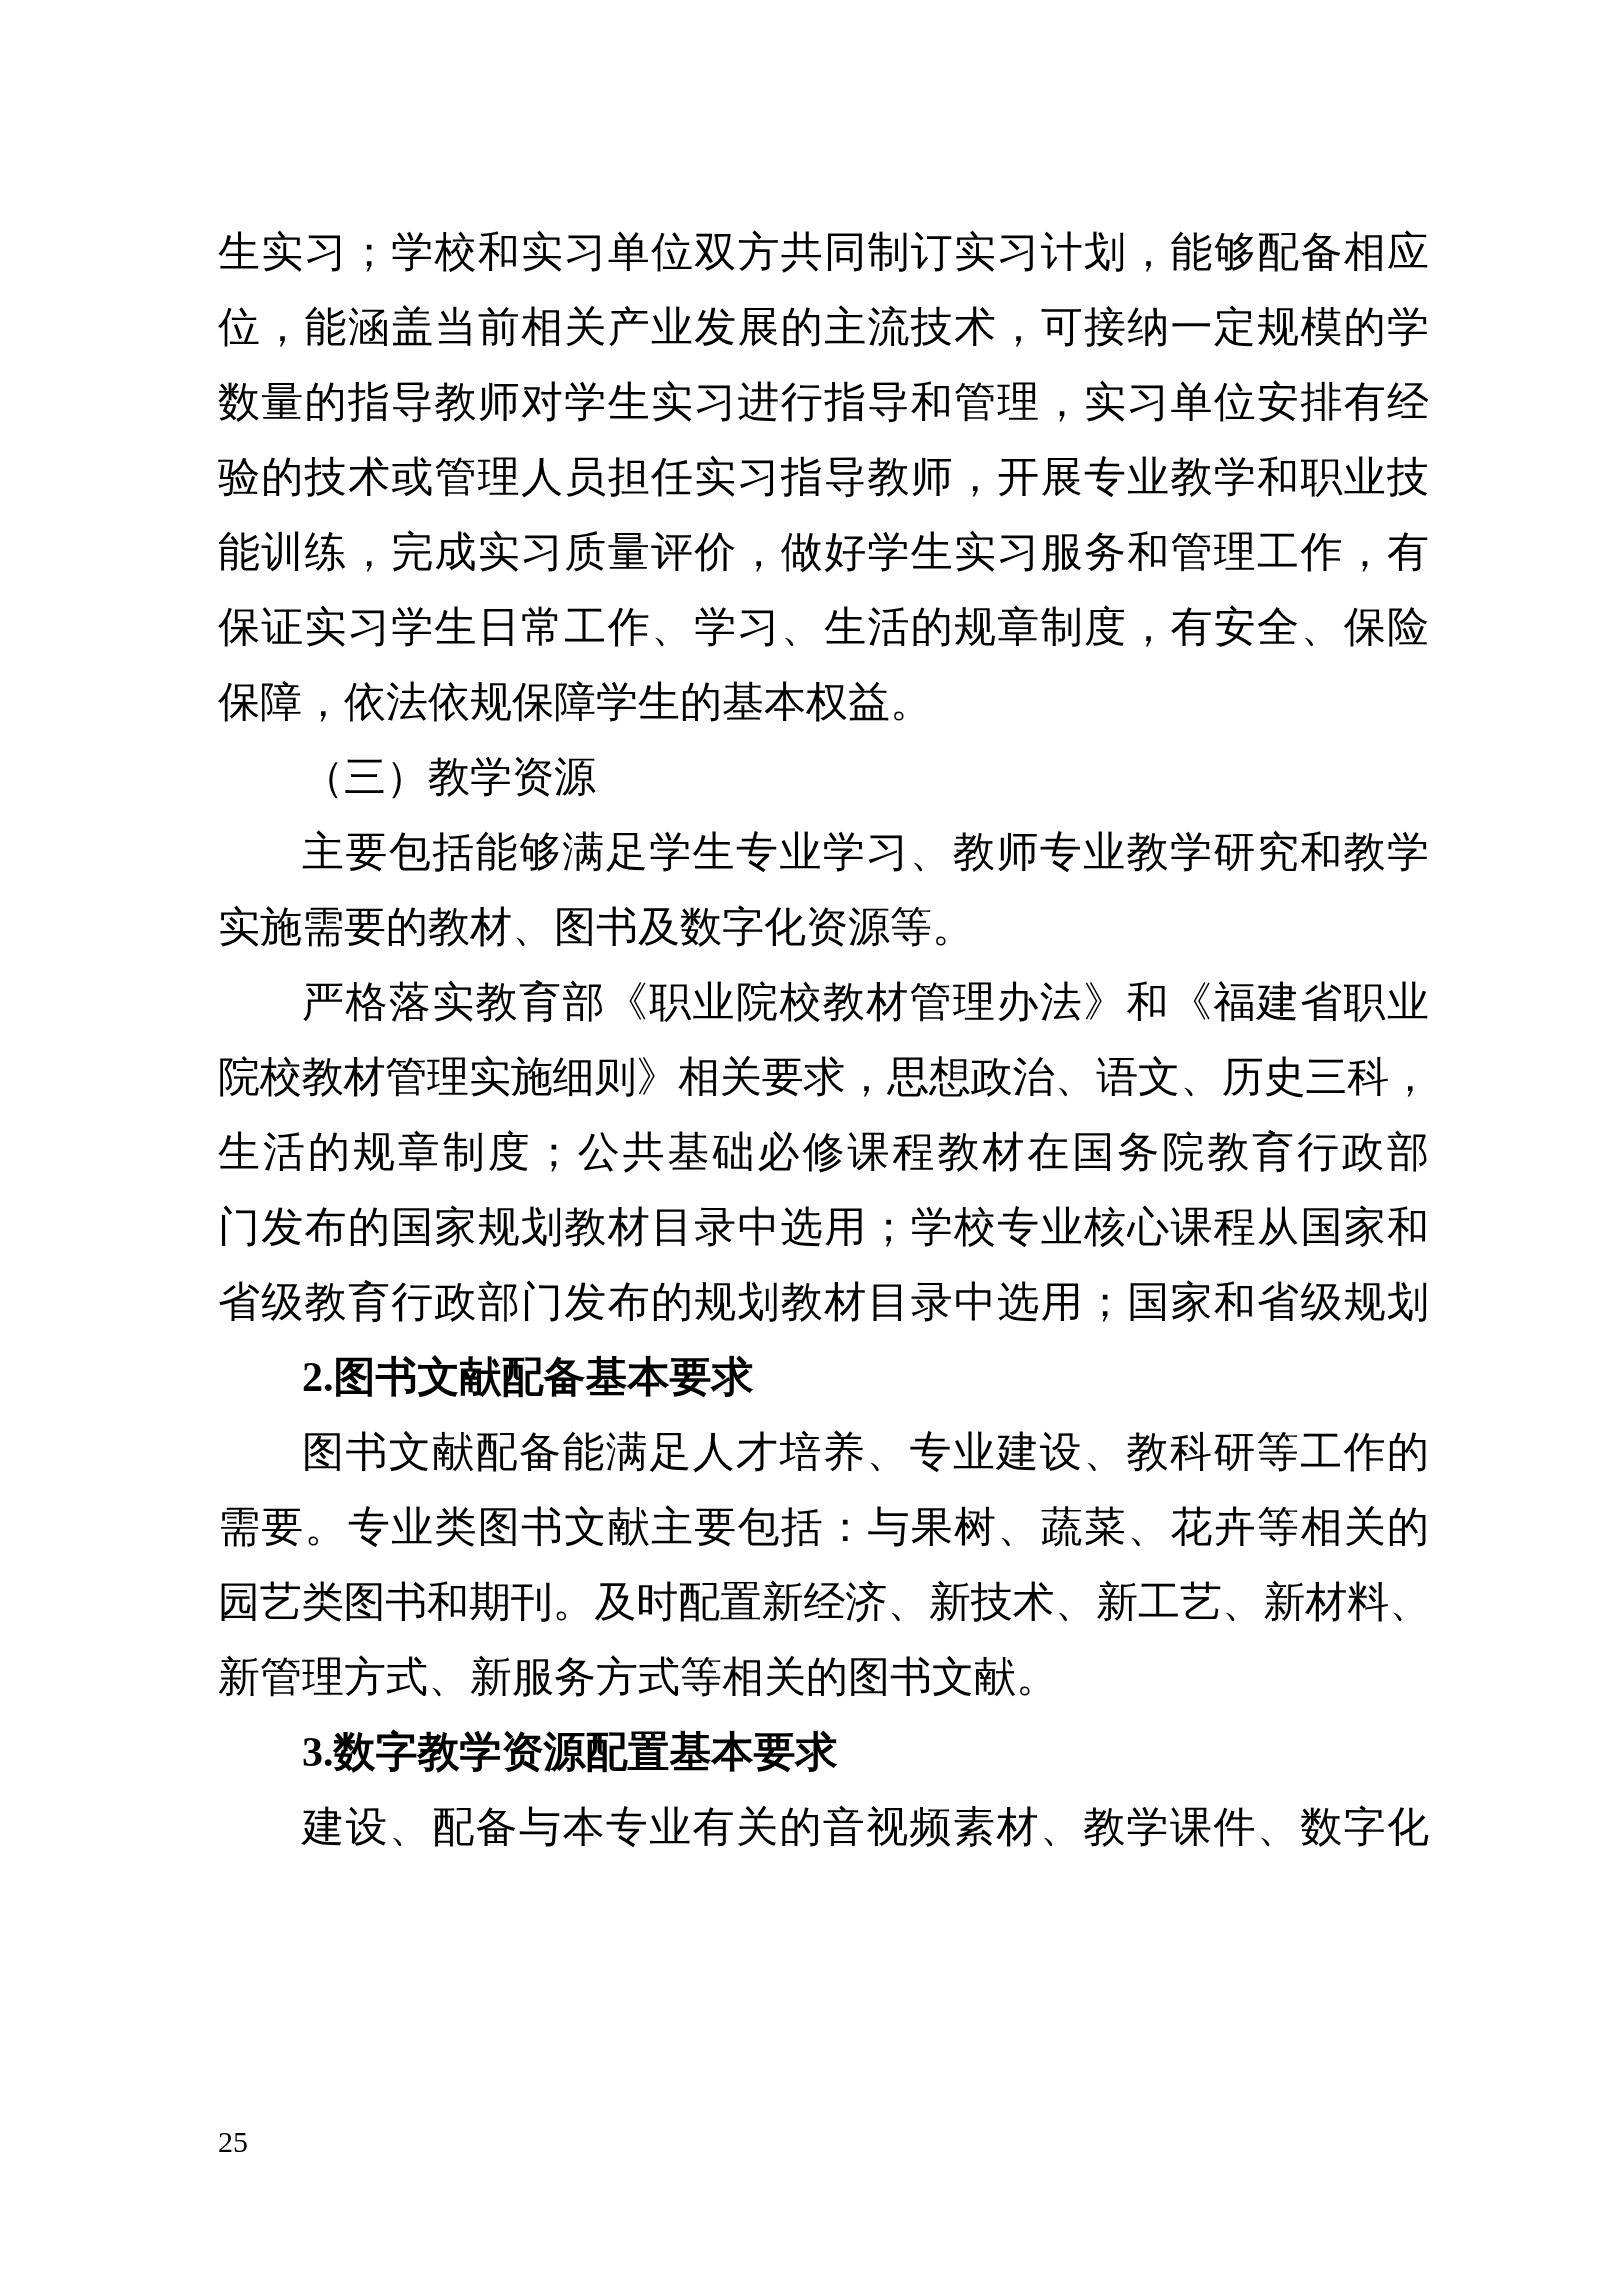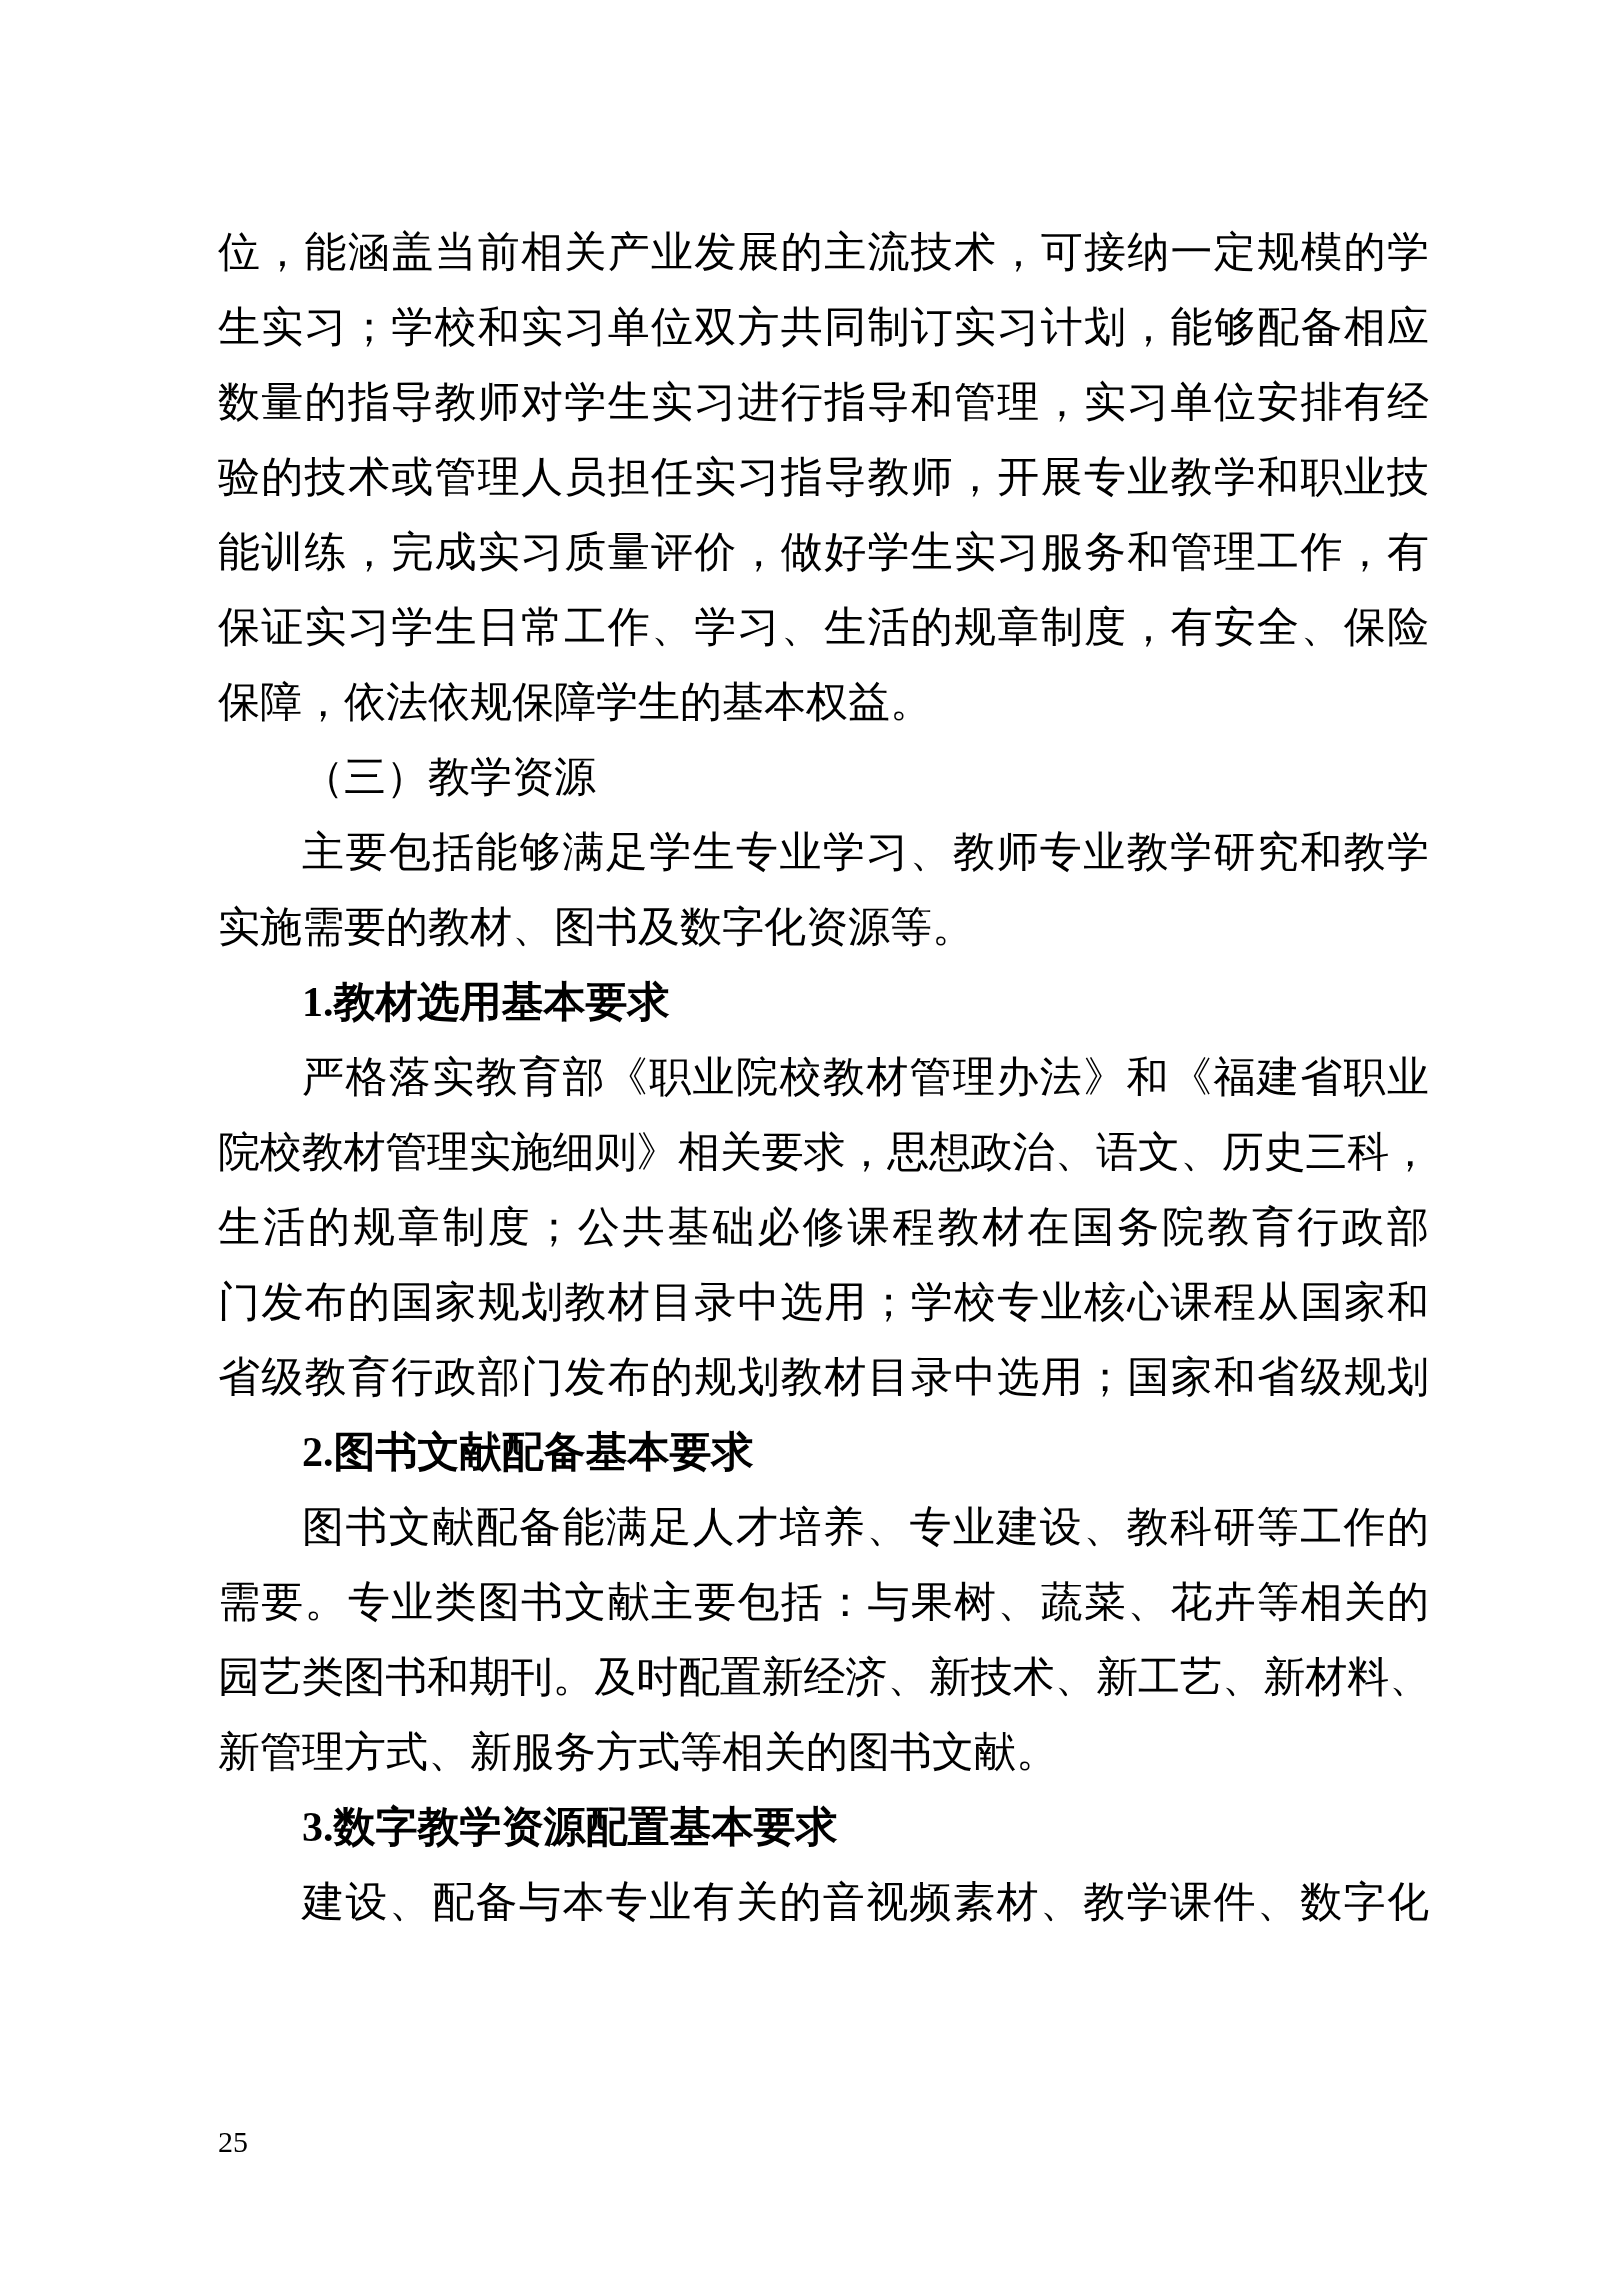--- a/index.html
+++ b/index.html
@@ -62,37 +62,34 @@
     font-family: "Liberation Serif", "DejaVu Serif", serif;
     color: #000000;
   }
 </style>
 </head>
 <body>
 
 <div class="page">
   <main class="content" id="content">
       <div class="block body">
+        <div class="line">生实习；学校和实习单位双方共同制订实习计划，能够配备相应</div>
         <div class="line">位，能涵盖当前相关产业发展的主流技术，可接纳一定规模的学</div>
-        <div class="line">生实习；学校和实习单位双方共同制订实习计划，能够配备相应</div>
         <div class="line">数量的指导教师对学生实习进行指导和管理，实习单位安排有经</div>
         <div class="line">验的技术或管理人员担任实习指导教师，开展专业教学和职业技</div>
         <div class="line">能训练，完成实习质量评价，做好学生实习服务和管理工作，有</div>
         <div class="line">保证实习学生日常工作、学习、生活的规章制度，有安全、保险</div>
         <div class="line no-flush">保障，依法依规保障学生的基本权益。</div>
       </div>
       <div class="block kaiti">
         <div class="line indent no-flush">（三）教学资源</div>
       </div>
       <div class="block body">
         <div class="line indent">主要包括能够满足学生专业学习、教师专业教学研究和教学</div>
         <div class="line no-flush">实施需要的教材、图书及数字化资源等。</div>
-      </div>
-      <div class="block bold">
-        <div class="line indent no-flush">1.教材选用基本要求</div>
       </div>
       <div class="block body">
         <div class="line indent">严格落实教育部《职业院校教材管理办法》和《福建省职业</div>
         <div class="line compress">院校教材管理实施细则》相关要求，思想政治、语文、历史三科，</div>
         <div class="line">生活的规章制度；公共基础必修课程教材在国务院教育行政部</div>
         <div class="line">门发布的国家规划教材目录中选用；学校专业核心课程从国家和</div>
         <div class="line">省级教育行政部门发布的规划教材目录中选用；国家和省级规划</div>
       </div>
       <div class="block bold">
         <div class="line indent no-flush">2.图书文献配备基本要求</div>

